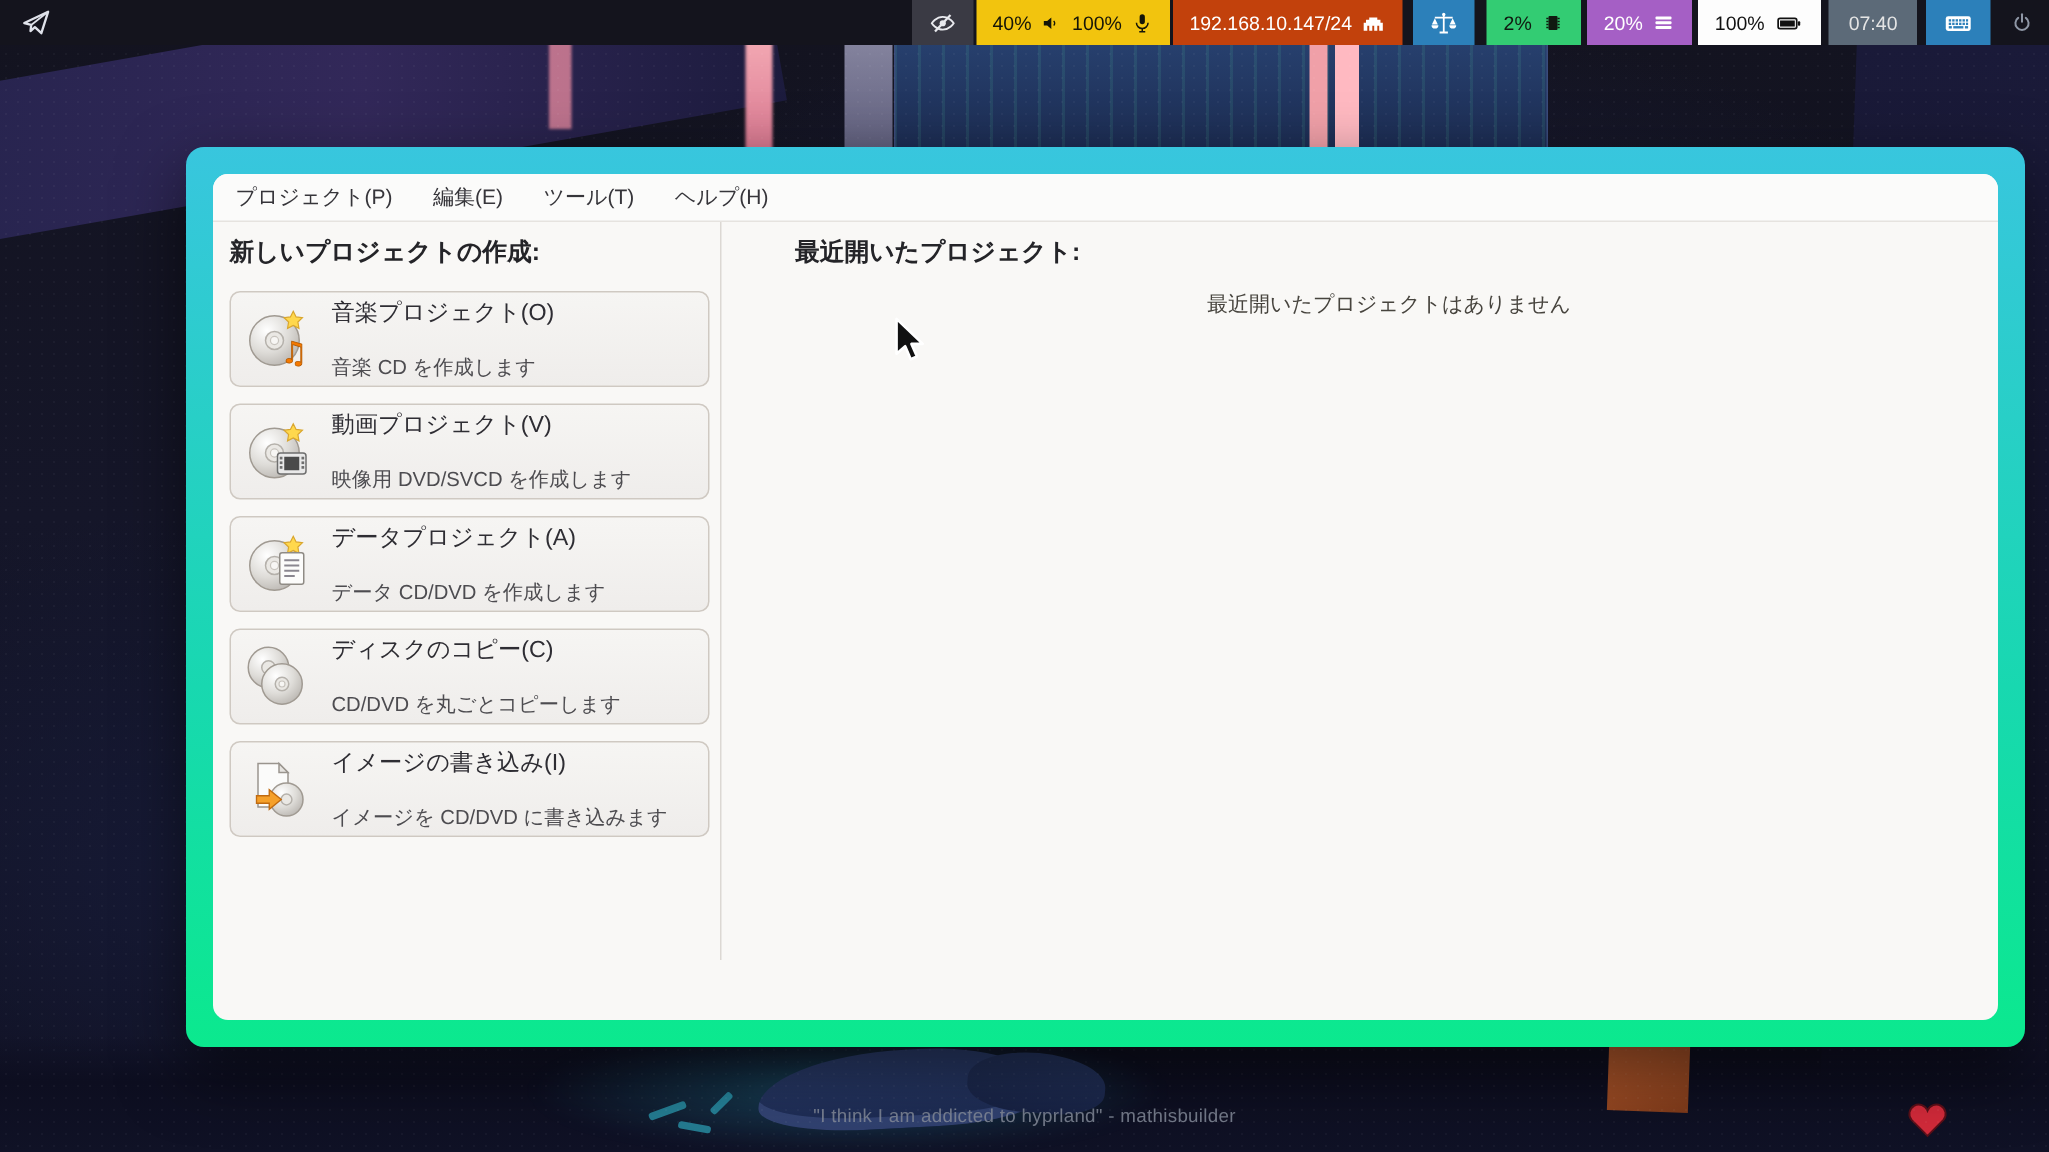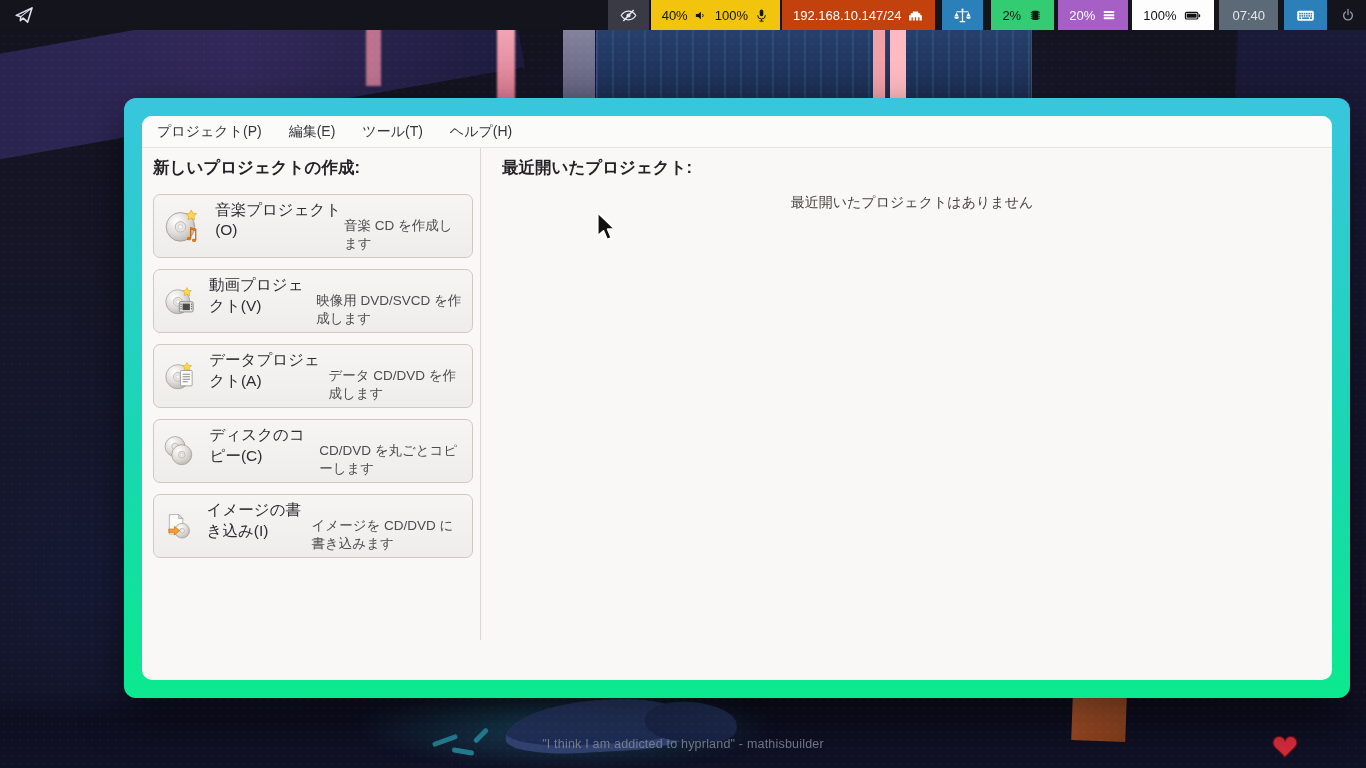--- a/index.html
+++ b/index.html
@@ -87,24 +87,24 @@
   .menubar { display:flex; gap:27px; padding:7px 15px 6px 15px; font-size:14px; color:#36353a;
     background:#fbfbfa; border-bottom:1px solid #e6e3df; }
   .menu-item { cursor:default; }
   .content { flex:1; display:flex; position:relative;gap:16px; }
   .pane-sep { position:absolute; left:338px; top:0; width:1px; height:calc(100% - 40px); background:#dcd8d3; }
   .left-pane { width:338px; padding:9px 8px 0 11px; }
   .pane-heading { font-size:16.5px; font-weight:bold; color:#242428; margin:0 0 15px 0; }
   .proj-btn { display:flex; align-items:center; gap:13px; width:320px; height:64px; padding:8px 10px;
     background:linear-gradient(180deg,#f6f5f3,#efedeb); border:1px solid #cfc9c2; border-radius:7px;
     margin-bottom:11px; cursor:default; }
-  .proj-text { display:flex; flex-direction:row; }
+  .proj-text { display:flex; flex-direction:column; }
   .proj-title { font-size:15.5px; color:#2e2d33; }
   .proj-sub { font-size:13.5px; color:#4d4c50; margin-top:17px; }
-  .right-pane { flex:1; padding:9px 10px 0 6px; }
+  .right-pane { flex:1; padding:9px 10px 0 6px;margin-left:28px; }
   .empty-msg { text-align:center; color:#47443e; font-size:14px; margin-top:15px; }
 
   .cursor { position:absolute; left:595px; top:211px; z-index:20; }
 </style>
 </head>
 <body>
 
 <svg width="0" height="0" style="position:absolute">
   <defs>
     <radialGradient id="discg" cx="35%" cy="30%" r="80%">

